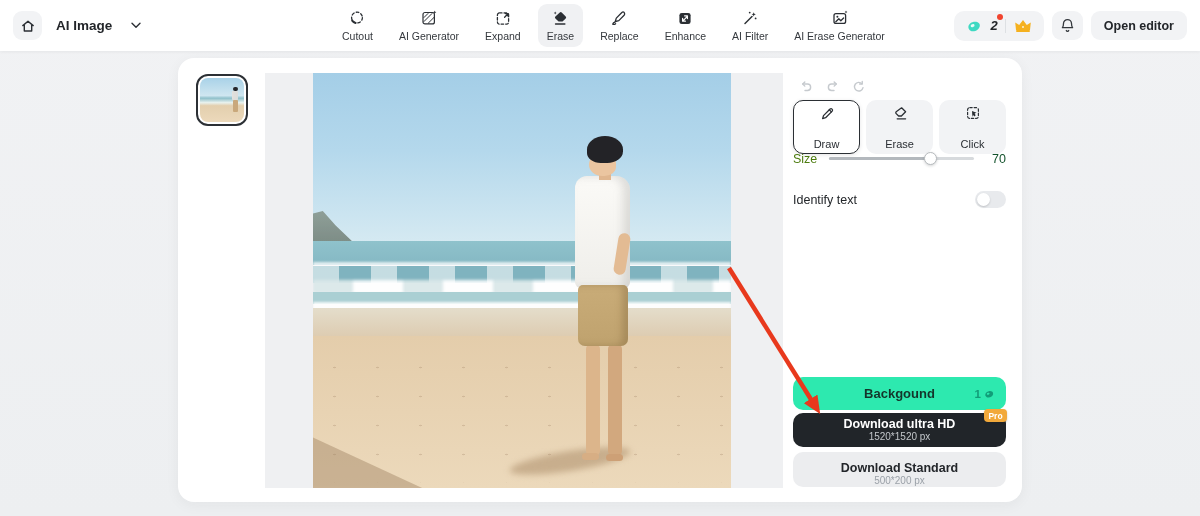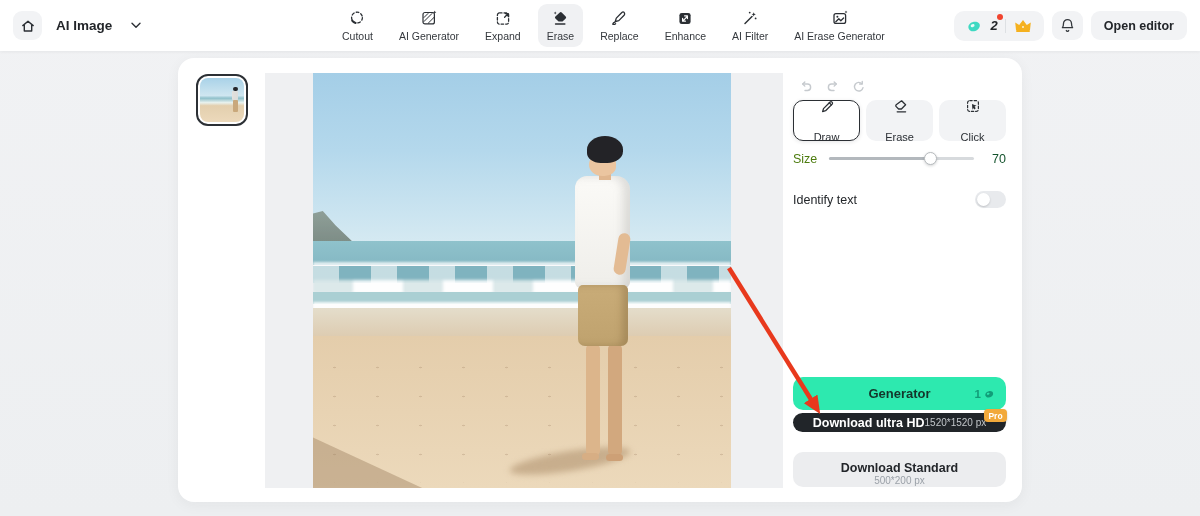--- a/index.html
+++ b/index.html
@@ -61,39 +61,39 @@
   .m-leg1{position:absolute;left:273px;top:271px;width:14px;height:112px;background:#dcb58b;border-radius:5px;}
   .m-leg2{position:absolute;left:295px;top:271px;width:14px;height:112px;background:#d2a87e;border-radius:5px;}
   .m-foot1{position:absolute;left:269px;top:380px;width:17px;height:7px;background:#d7ae84;border-radius:4px;}
   .m-foot2{position:absolute;left:293px;top:381px;width:17px;height:7px;background:#cda076;border-radius:4px;}
 
   
   .panel { position:absolute; left:615px; top:0; width:213px; height:444px; }
   .history { position:absolute; left:5px; top:20px; display:flex; gap:9px; }
   .hbtn { width:17px; height:17px; display:flex; align-items:center; justify-content:center; cursor:pointer; }
   .modes { position:absolute; left:0; top:42px; width:213px; display:flex; gap:6px; }
-  .mode-btn { width:67px; height:41px; border-radius:10px; background:#f2f3f5; display:flex; flex-direction:column; align-items:center; justify-content:center; gap:17px; cursor:pointer; border:1.5px solid transparent; }
+  .mode-btn { width:67px; height:54px; border-radius:10px; background:#f2f3f5; display:flex; flex-direction:column; align-items:center; justify-content:center; gap:17px; cursor:pointer; border:1.5px solid transparent; }
   .mode-btn.active { background:#fff; border-color:#2b2f34; box-shadow:0 1px 4px rgba(30,34,40,.12); }
   .mode-btn .mlabel { font-size:11px; color:#2a2e33; }
   .size-row { position:absolute; left:0; top:92px; width:213px; height:17px; display:flex; align-items:center; }
   .size-label { font-size:12.5px; color:#4d7c0f; width:36px; }
   .slider { position:relative; flex:1; height:13px; cursor:pointer; margin-right:10px; }
   .slider .track { position:absolute; left:0; right:0; top:5px; height:3px; border-radius:2px; background:#d7dadd; }
   .slider .fill { position:absolute; left:0; top:5px; width:70%; height:3px; border-radius:2px; background:#b3b8bd; }
   .slider .knob { position:absolute; left:calc(70% - 6.5px); top:0; width:13px; height:13px; border-radius:50%; background:#fff; border:1px solid #b6babd; box-shadow:0 1px 3px rgba(30,34,40,.2); }
   .size-value { font-size:12.5px; color:#14532d; width:22px; text-align:right; }
   .identify-row { position:absolute; left:0; top:133px; width:213px; display:flex; align-items:center; justify-content:space-between; }
   .identify-label { font-size:12.5px; color:#23262a; }
   .toggle { position:relative; width:31px; height:17px; border-radius:9px; background:#e8eaed; cursor:pointer; }
   .toggle .knob { position:absolute; left:2px; top:2px; width:13px; height:13px; border-radius:50%; background:#fff; box-shadow:0 1px 2px rgba(30,34,40,.2); }
 
   .regen-btn { position:absolute; left:0; top:319px; width:213px; height:33px; border-radius:10px; background:#2de9af; display:flex; align-items:center; justify-content:center; cursor:pointer; }
   .regen-btn .rlabel { font-size:13px; font-weight:700; color:#14352b; }
   .regen-cost { position:absolute; right:10px; top:0; height:33px; display:flex; align-items:center; gap:2px; color:#119d78; font-size:11.5px; font-weight:700; }
-  .dl-hd { position:absolute; left:0; top:355px; width:213px; height:19px; border-radius:10px; background:#212529; display:flex; flex-direction:row; align-items:center; justify-content:center; cursor:pointer; }
+  .dl-hd { position:absolute; left:0; top:355px; width:213px; height:34px; border-radius:10px; background:#212529; display:flex; flex-direction:column; align-items:center; justify-content:center; cursor:pointer; }
   .dl-hd .t { font-size:12.5px; font-weight:700; color:#fff; line-height:14px; }
   .dl-hd .s { font-size:10px; color:#c3c7cb; line-height:12px; }
   .pro-badge { position:absolute; right:-1px; top:-4px; width:23px; height:13px; background:#f2a93b; border-radius:4px; display:flex; align-items:center; justify-content:center; font-size:8.5px; font-weight:700; color:#fff; box-shadow:0 1px 2px rgba(30,34,40,.25); }
   .dl-std { position:absolute; left:0; top:394px; width:213px; height:35px; border-radius:10px; background:#ecedef; display:flex; flex-direction:column; align-items:center; justify-content:flex-end; cursor:pointer; }
   .dl-std .t { font-size:12.5px; font-weight:700; color:#23262a; line-height:14px; }
   .dl-std .s { font-size:10px; color:#9ba1a8; line-height:12px; }
 
   
   .arrow-overlay { position:absolute; left:0; top:0; width:1200px; height:516px; z-index:60; pointer-events:none; }
 
@@ -336,21 +336,21 @@
       </div>
 
       <div class="identify-row">
         <span class="identify-label">Identify text</span>
         <div class="toggle">
           <div class="knob"></div>
         </div>
       </div>
 
       <div class="regen-btn">
-        <span class="rlabel">Generator</span>
+        <span class="rlabel">Backgound</span>
         <span class="regen-cost">
           <span>1</span>
           <span>
             <svg width="13" height="12" viewBox="0 0 19 16" fill="none">
               <path d="M4.2 11.4C2 8.6 4.6 4.4 8.8 3.8c4-.5 6.4 1.6 6 4.1-.5 2.9-3.3 5.3-7 5.3-1.9 0-2.8-.7-3.6-1.8z" fill="#119d78"></path>
               <ellipse cx="7.6" cy="7.6" rx="2" ry="1.4" transform="rotate(-18 7.6 7.6)" fill="#2de9af"></ellipse>
             </svg>
           </span>
         </span>
       </div>

